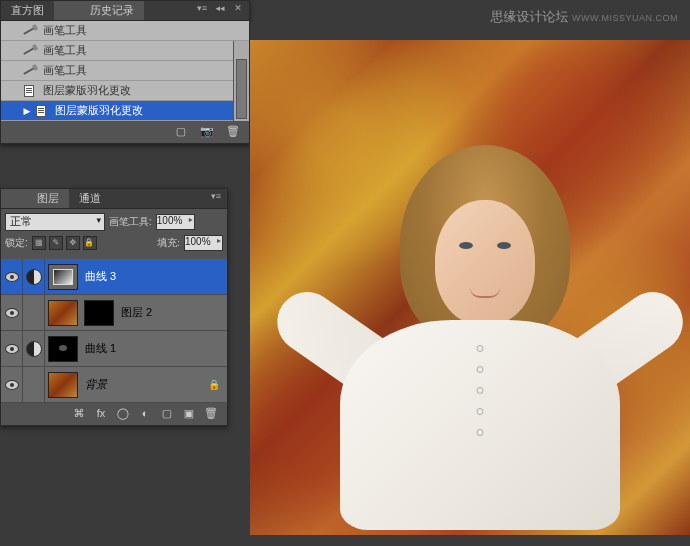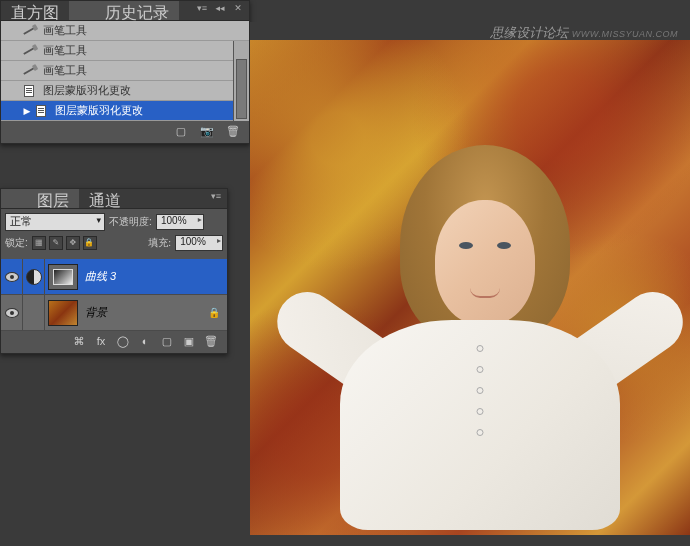--- a/index.html
+++ b/index.html
@@ -1,26 +1,26 @@
 <!DOCTYPE html>
 <html><head>
   <meta charset="utf-8">
   <style>
     * { margin: 0; padding: 0; box-sizing: border-box; font-family: "Microsoft YaHei", sans-serif; }
     body { width: 690px; height: 546px; background: #3a3a3a; overflow: hidden; position: relative; }
     
-    .watermark { position: absolute; top: 24px; right: 12px; color: #999; font-size: 13px; z-index: 100; font-style: italic; }
+    .watermark { position: absolute; top: 8px; right: 12px; color: #999; font-size: 13px; z-index: 100; }
     .watermark .sub { font-size: 9px; color: #777; letter-spacing: 0.5px; }
     
     .panel { background: #535353; border: 1px solid #2a2a2a; box-shadow: 0 2px 5px rgba(0,0,0,0.5); }
     
     
     .history-panel { position: absolute; top: 0; left: 0; width: 250px; }
     .panel-tabs { display: flex; background: #3a3a3a; height: 20px; border-bottom: 1px solid #2a2a2a; }
-    .tab { padding: 2px 10px; font-size: 16px; color: #ccc; cursor: pointer; }
+    .tab { padding: 2px 10px; font-size: 11px; color: #ccc; cursor: pointer; }
     .tab.active { background: #535353; padding-left: 36px; }
     .tab-controls { margin-left: auto; display: flex; gap: 4px; padding-right: 4px; }
     .tab-ctrl { width: 14px; height: 14px; font-size: 9px; color: #aaa; text-align: center; line-height: 14px; cursor: pointer; }
     
     .history-list { background: #b8b8b8; max-height: 120px; overflow-y: auto; }
     .history-item { display: flex; align-items: center; height: 20px; border-bottom: 1px solid #999; padding-left: 20px; font-size: 11px; color: #333; }
     .history-item.selected { background: #2860c5; color: #fff; }
     .history-icon { width: 16px; height: 14px; margin-right: 6px; display: flex; align-items: center; justify-content: center; }
     .brush-icon { position: relative; width: 12px; height: 2px; background: #555; transform: rotate(-30deg); }
     .brush-icon::after { content:''; position: absolute; right: -3px; top: -2px; width: 4px; height: 6px; background: #888; border-radius: 1px; }
@@ -47,21 +47,21 @@
     .arm { position: absolute; width: 60px; height: 140px; background: linear-gradient(135deg, #f4f0ea 0%, #e8e4dc 100%); border-radius: 30px; }
     .arm.left { top: 130px; left: -30px; transform: rotate(-55deg); }
     .arm.right { top: 130px; right: -30px; transform: rotate(55deg); }
     
     
     .layers-panel { position: absolute; top: 188px; left: 0; width: 228px; }
     .layer-controls { padding: 4px; background: #535353; font-size: 11px; color: #ccc; }
     .ctrl-row { display: flex; align-items: center; gap: 4px; margin-bottom: 4px; }
     .dropdown { flex: 0 0 100px; height: 18px; background: #ddd; border: 1px solid #333; font-size: 11px; padding-left: 4px; color: #222; position: relative; }
     .dropdown::after { content: '▾'; position: absolute; right: 3px; top: 1px; font-size: 9px; }
-    .pct-input { width: 48px; height: 16px; background: #ddd; border: 1px solid #333; font-size: 10px; text-align: center; padding-right: 12px; color: #222; position: relative; display: inline-block; }
+    .pct-input { width: 39px; height: 16px; background: #ddd; border: 1px solid #333; font-size: 10px; text-align: left; padding-right: 12px; color: #222; position: relative; display: inline-block; }
     .pct-input::after { content:'▸'; position: absolute; right: 1px; top: 0; font-size: 8px; color: #555; }
     .lbl { font-size: 10px; }
     .lock-icons { display: flex; gap: 3px; }
     .lock-ic { width: 14px; height: 14px; background: #444; border: 1px solid #2a2a2a; font-size: 8px; text-align: center; line-height: 12px; color: #aaa; }
     
     .layers-list { background: #6a6a6a; }
     .layer-row { display: flex; align-items: center; height: 36px; border-bottom: 1px solid #4a4a4a; background: #6a6a6a; }
     .layer-row.selected { background: #2860c5; }
     .vis-col { width: 22px; height: 100%; display: flex; align-items: center; justify-content: center; border-right: 1px solid #4a4a4a; }
     .eye-icon { width: 14px; height: 10px; border: 1px solid #333; border-radius: 60%; background: #ccc; position: relative; }
@@ -69,21 +69,21 @@
     .link-col { width: 22px; height: 100%; border-right: 1px solid #4a4a4a; display: flex; align-items: center; justify-content: center; font-size: 10px; color: #ccc; }
     .thumb { width: 30px; height: 26px; margin: 0 3px; border: 1px solid #222; background: #888; flex-shrink: 0; }
     .thumb.img { background: linear-gradient(135deg, #b8701a 0%, #8a3510 50%, #c08530 100%); }
     .thumb.checker { background: repeating-conic-gradient(#ccc 0 25%, #fff 0 50%) 0 0/8px 8px; }
     .thumb.mask-black { background: #000; }
     .thumb.mask-spot { background: #000; position: relative; }
     .thumb.mask-spot::after { content:''; position: absolute; top: 8px; left: 10px; width: 8px; height: 6px; background: #555; border-radius: 50%; }
     .thumb.curves { background: #666; position: relative; }
     .thumb.curves::after { content:''; position: absolute; top: 4px; left: 4px; width: 18px; height: 14px; border: 1px solid #ddd; background: linear-gradient(135deg, #222 0%, #eee 100%); }
     .adj-icon { width: 16px; height: 16px; border: 1px solid #333; border-radius: 50%; background: linear-gradient(90deg, #222 50%, #ddd 50%); margin: 0 2px; flex-shrink: 0; }
-    .layer-name { font-size: 11px; color: #000; margin-left: 4px; white-space: nowrap; font-style: italic; }
+    .layer-name { font-size: 11px; color: #000; margin-left: 4px; white-space: nowrap; }
     .layer-row.selected .layer-name { color: #fff; }
     .layer-name.italic { font-style: italic; }
     .lock-badge { margin-left: auto; margin-right: 6px; font-size: 10px; color: #333; }
     .layers-panel .panel-footer { justify-content: flex-end; gap: 6px; }
     .scrollbar-r { position: absolute; right: 0; top: 20px; bottom: 0; width: 16px; background: #aaa; border-left: 1px solid #555; }
     .scrollbar-r .thumb-sb { position: absolute; top: 18px; left: 2px; right: 2px; height: 60px; background: #7a7a7a; border: 1px solid #555; }
   </style>
 </head>
 <body>
 
@@ -174,21 +174,21 @@
   <div class="panel-tabs">
     <div class="tab active">图层</div>
     <div class="tab">通道</div>
     <div class="tab-controls">
         <div class="tab-ctrl">▾≡</div>
       </div>
   </div>
   <div class="layer-controls">
     <div class="ctrl-row">
       <div class="dropdown">正常</div>
-      <span class="lbl">不透明度:</span>
+      <span class="lbl">画笔工具:</span>
       <span class="pct-input">100%</span>
     </div>
     <div class="ctrl-row">
       <span class="lbl">锁定:</span>
       <div class="lock-icons">
         <div class="lock-ic">▦</div>
         <div class="lock-ic">✎</div>
         <div class="lock-ic">✥</div>
         <div class="lock-ic">🔒</div>
       </div>
@@ -206,20 +206,39 @@
         </div>
       <div class="thumb curves"></div>
       <span class="layer-name">曲线 3</span>
     </div>
     <div class="layer-row">
       <div class="vis-col">
           <div class="eye-icon"></div>
         </div>
       <div class="link-col"></div>
       <div class="thumb img"></div>
+      <div class="thumb mask-black"></div>
+      <span class="layer-name">图层 2</span>
+    </div>
+    <div class="layer-row">
+      <div class="vis-col">
+          <div class="eye-icon"></div>
+        </div>
+      <div class="link-col">
+          <div class="adj-icon"></div>
+        </div>
+      <div class="thumb mask-spot"></div>
+      <span class="layer-name">曲线 1</span>
+    </div>
+    <div class="layer-row">
+      <div class="vis-col">
+          <div class="eye-icon"></div>
+        </div>
+      <div class="link-col"></div>
+      <div class="thumb img"></div>
       <span class="layer-name italic">背景</span>
       <span class="lock-badge">🔒</span>
     </div>
   </div>
   <div class="panel-footer">
     <div class="footer-icon">⌘</div>
     <div class="footer-icon">fx</div>
     <div class="footer-icon">◯</div>
     <div class="footer-icon">◐</div>
     <div class="footer-icon">▢</div>

